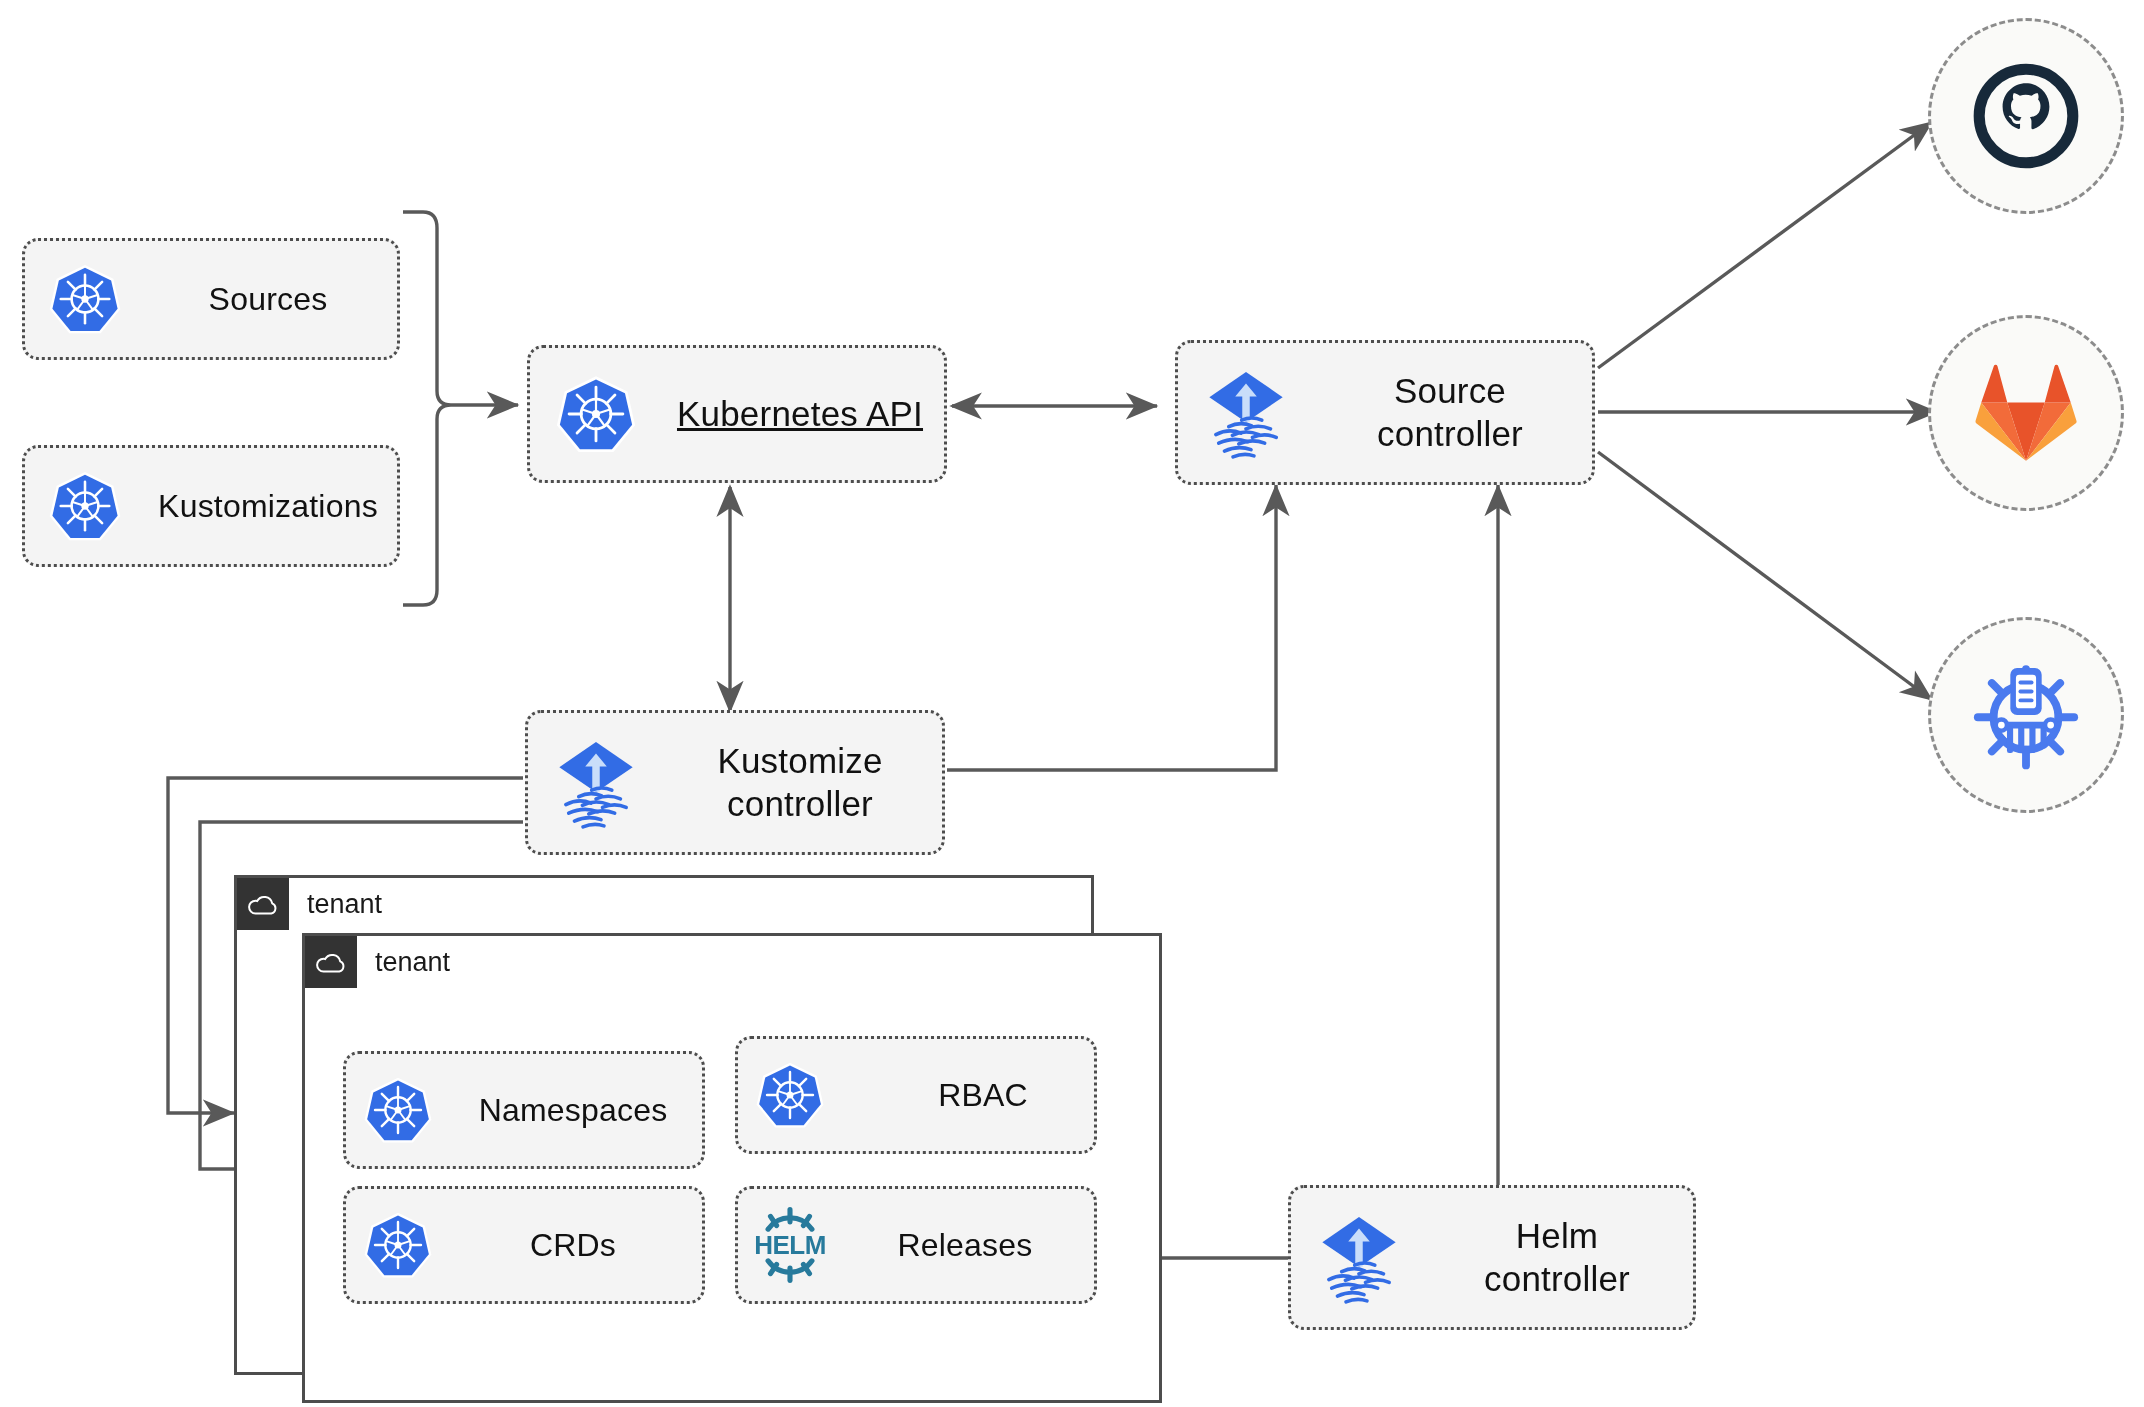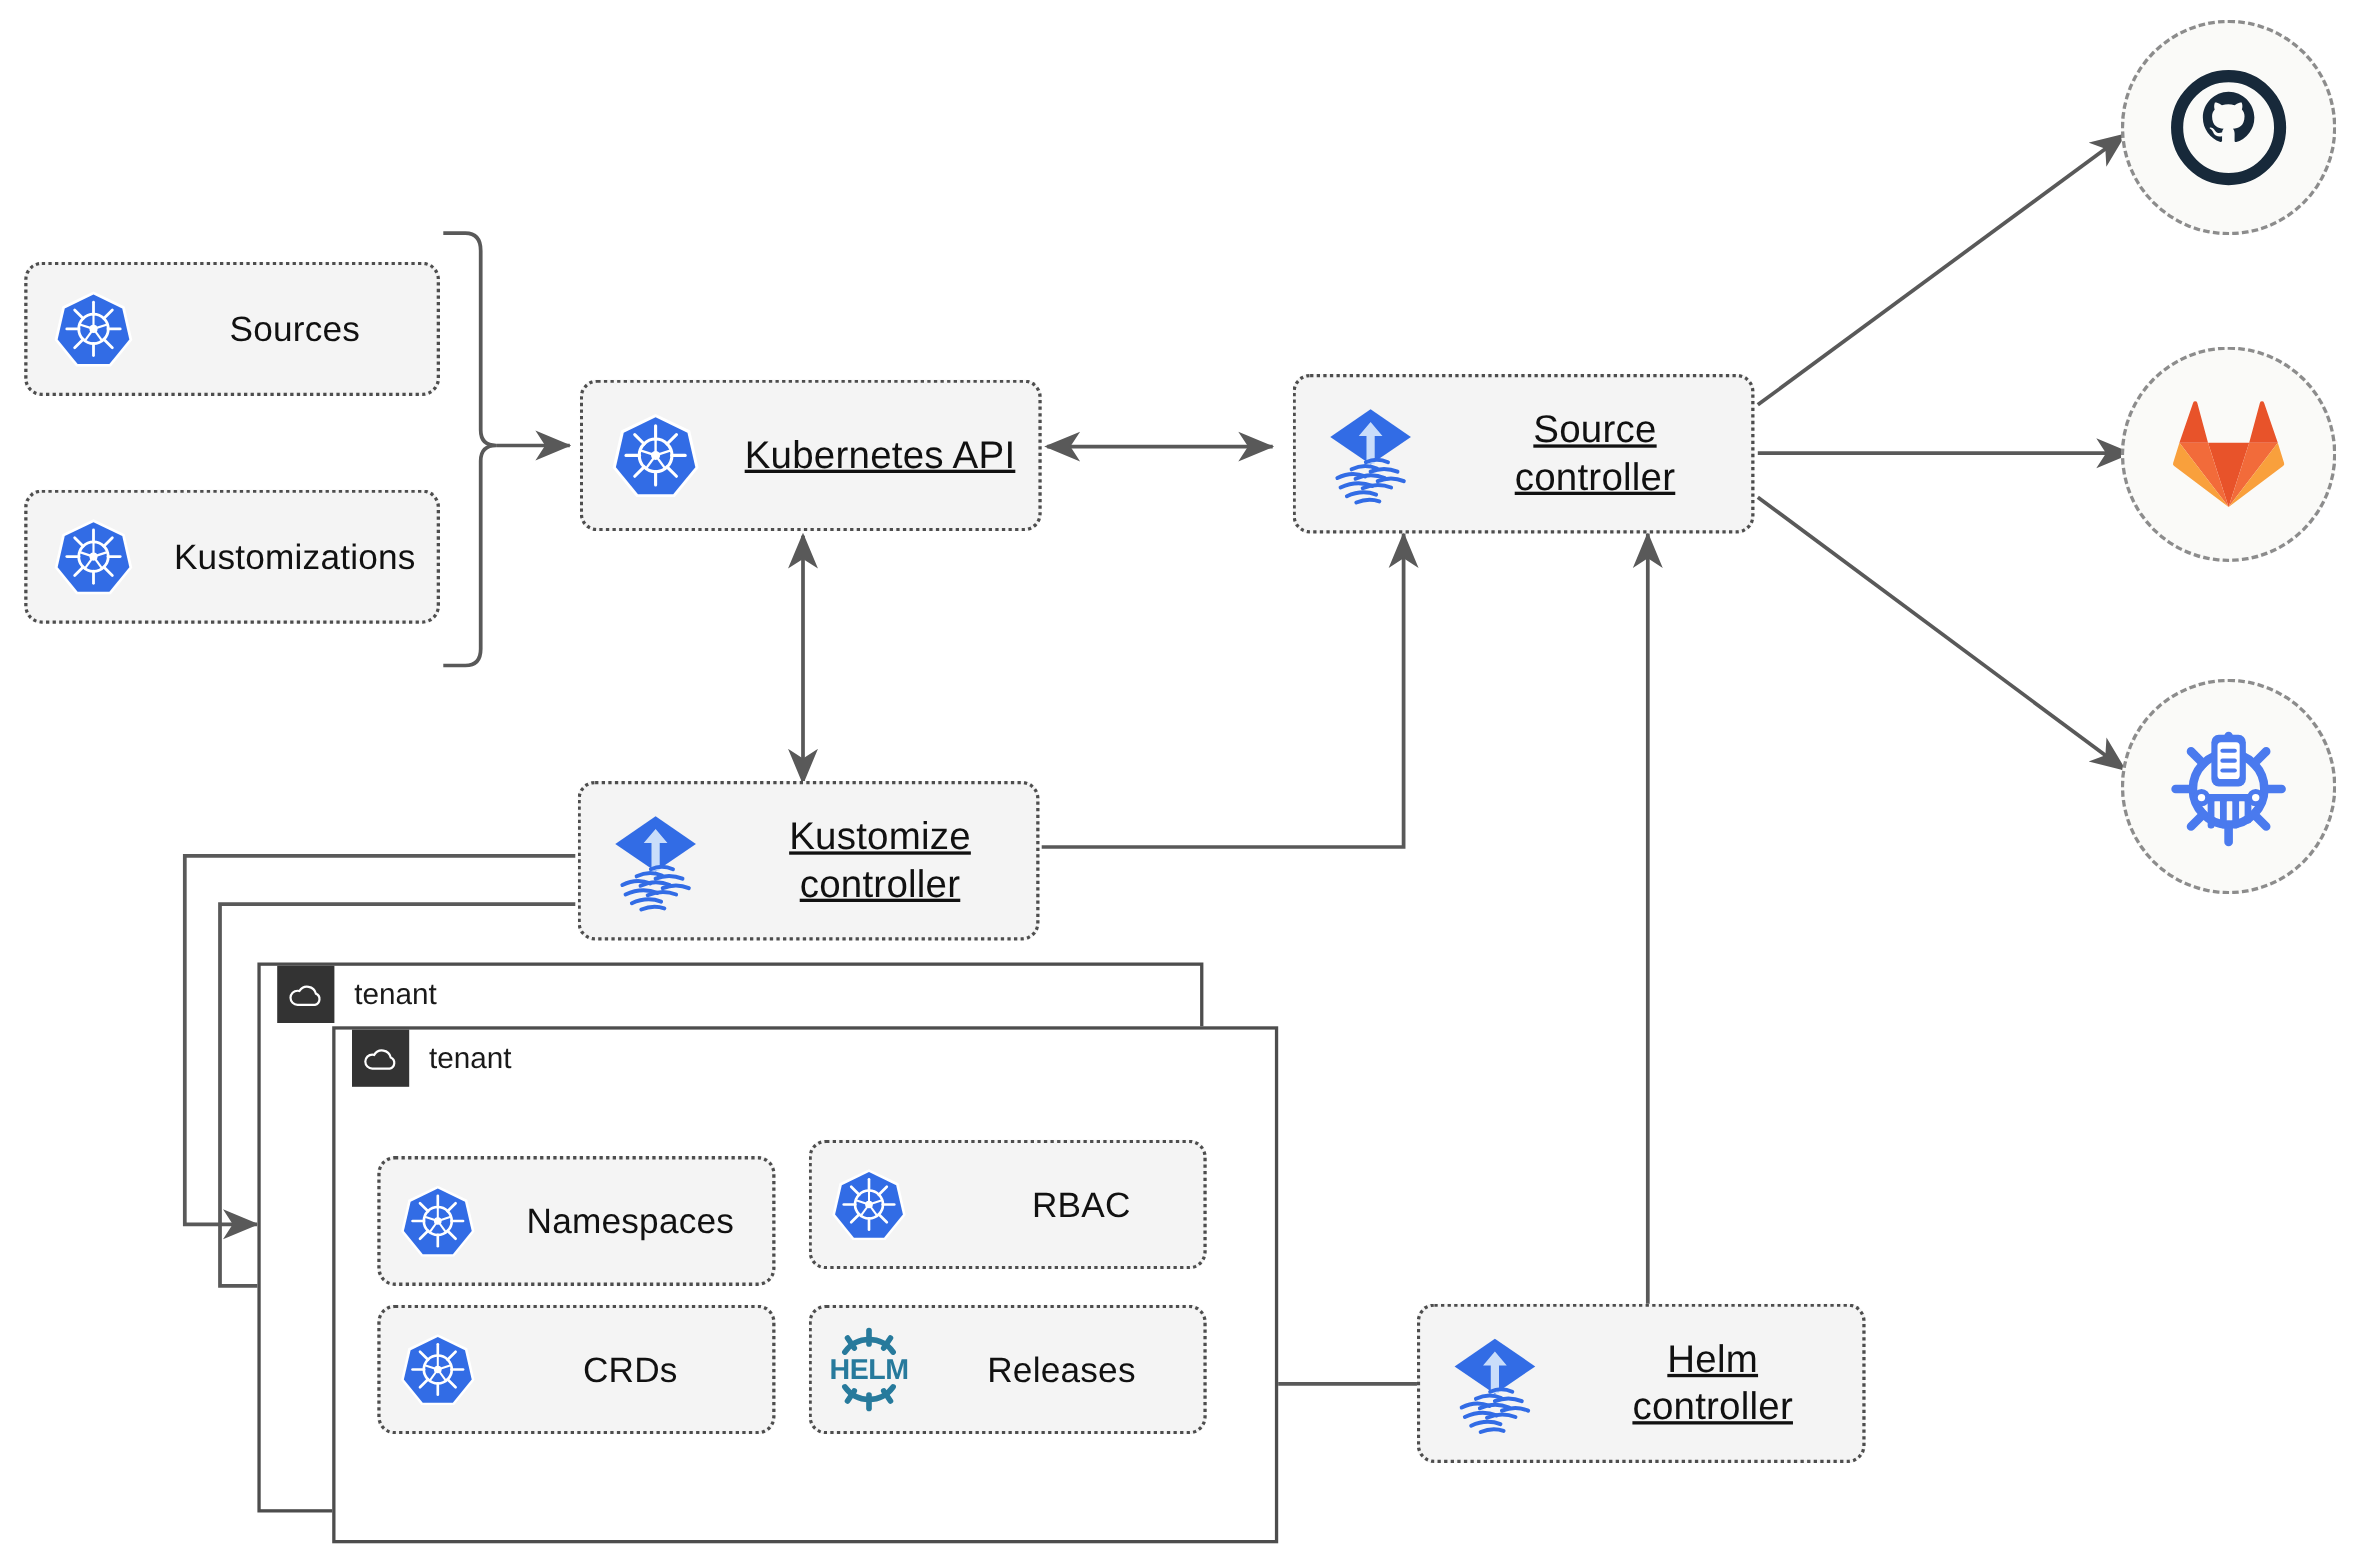--- a/index.html
+++ b/index.html
@@ -5,27 +5,27 @@
   html,body{margin:0;padding:0;background:#ffffff;}
   body{font-family:"Liberation Sans",sans-serif;}
   #canvas{position:relative;width:2144px;height:1407px;background:#ffffff;overflow:hidden;}
   #edges{position:absolute;left:0;top:0;width:2144px;height:1407px;pointer-events:none;}
 
   .node{position:absolute;box-sizing:border-box;display:flex;align-items:center;
         background:#f4f4f4;border:3px dotted #4d4d4d;border-radius:16px;}
   .node .glyph{flex:0 0 auto;display:flex;align-items:center;justify-content:center;}
   .node .lbl{flex:1 1 auto;text-align:center;color:#111111;line-height:1.2;
              font-size:32px;letter-spacing:.2px;padding-right:6px;}
-  .node.two-line .lbl{line-height:1.22;text-decoration:underline;}
+  .node.two-line .lbl{line-height:1.22;}
 
   .ext{position:absolute;box-sizing:border-box;border:3px dashed #8c8c8c;border-radius:50%;
        background:#fafaf8;display:flex;align-items:center;justify-content:center;}
 
   .tenant{position:absolute;box-sizing:border-box;background:#ffffff;border:3px solid #4d4d4d;}
-  .tenant-bar{position:absolute;left:-0px;top:-0px;display:flex;align-items:center;padding-left:15px;}
+  .tenant-bar{position:absolute;left:-0px;top:-0px;display:flex;align-items:center;}
   .tenant-icon{width:52px;height:52px;background:#333333;display:flex;align-items:center;justify-content:center;}
   .tenant-name{font-size:27px;color:#1a1a1a;margin-left:18px;}
 
   .helm-logo{position:relative;width:78px;height:78px;display:flex;align-items:center;justify-content:center;}
   .helm-word{position:absolute;left:50%;top:50%;transform:translate(-50%,-50%);
              font-family:"Liberation Sans",sans-serif;font-weight:bold;font-size:26px;
              color:#277a9c;letter-spacing:-0.5px;}
 </style>
 </head>
 <body>

